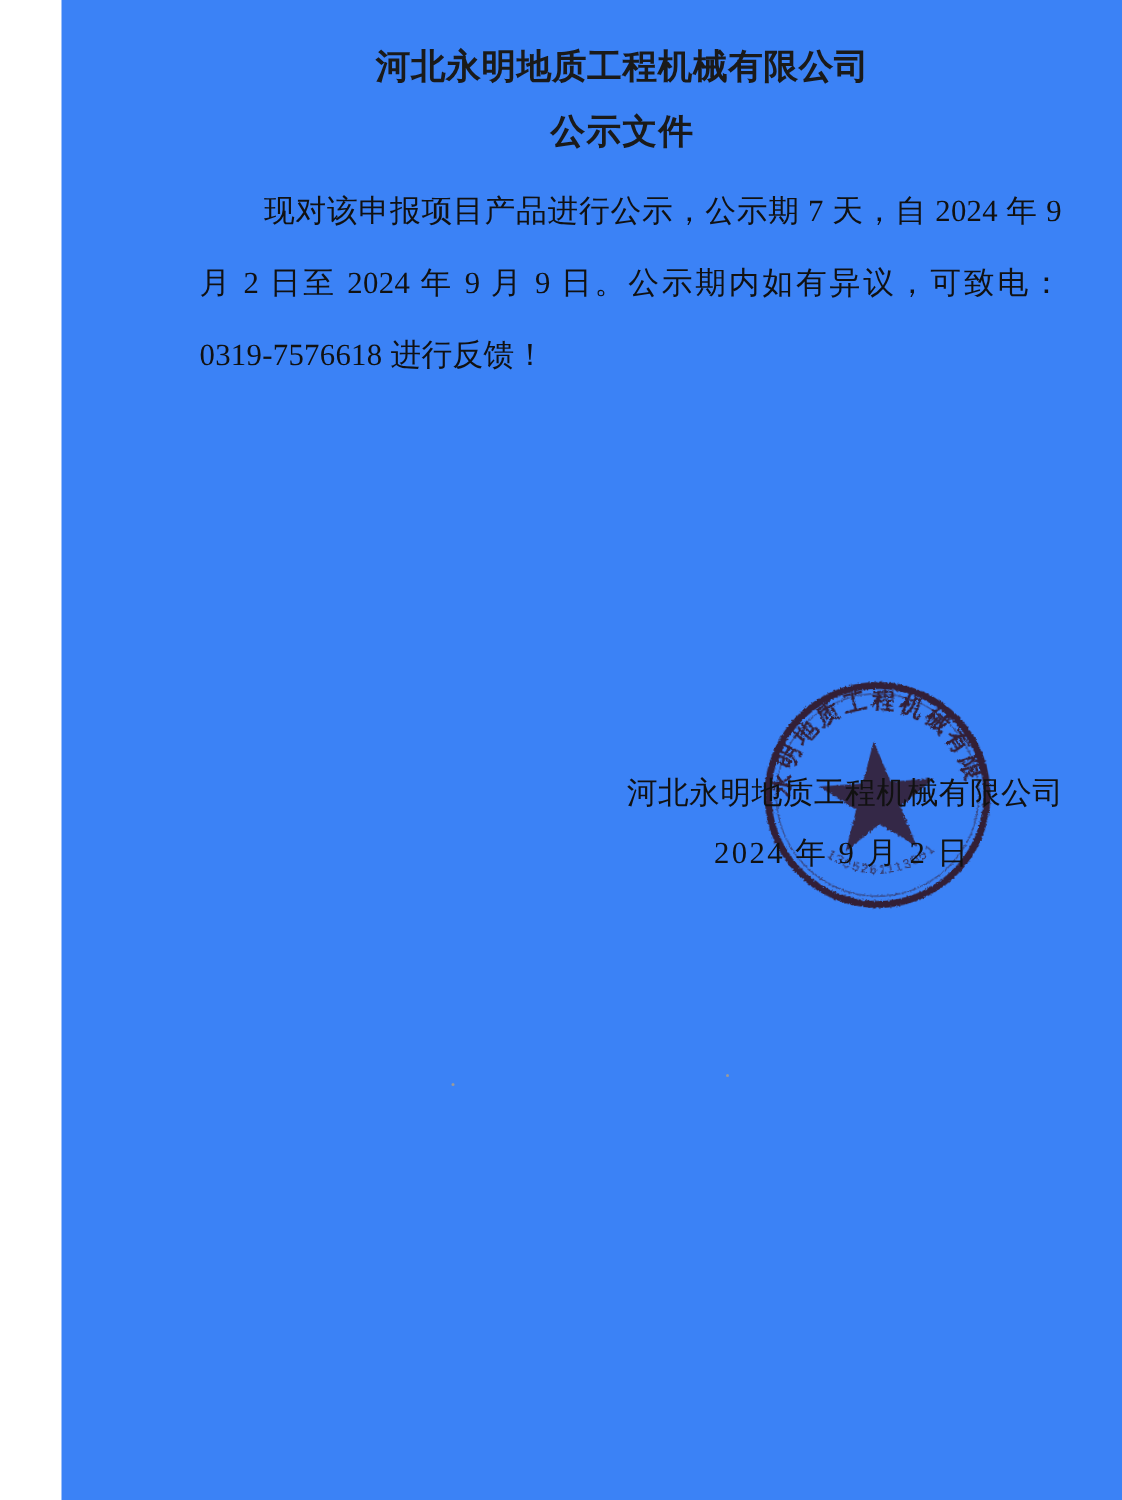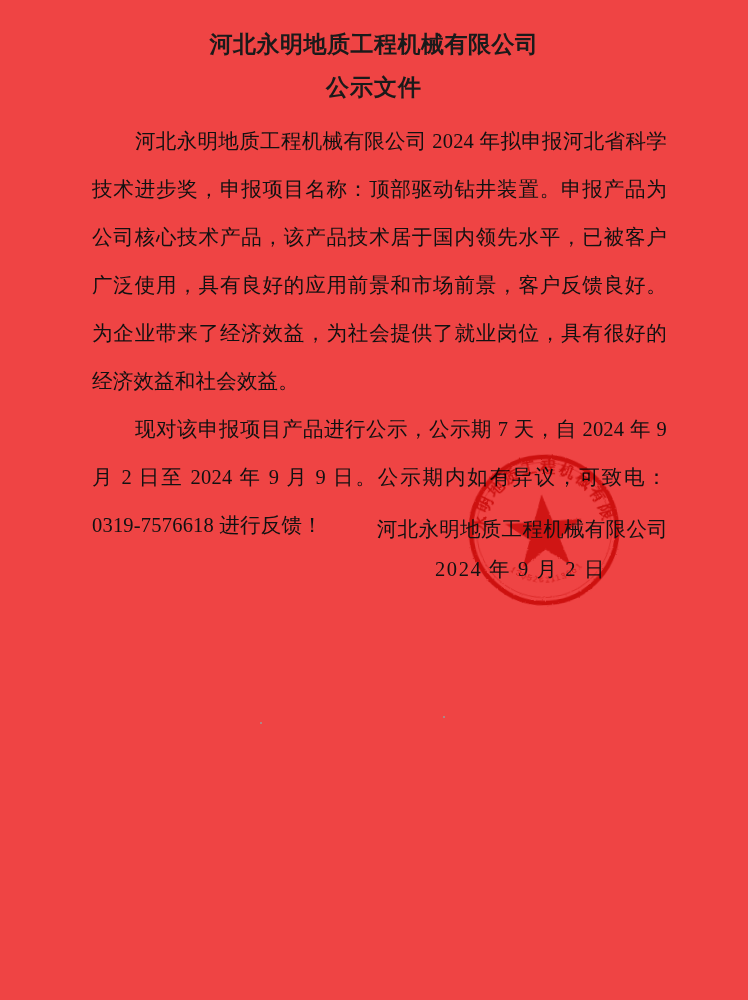--- a/index.html
+++ b/index.html
@@ -13,21 +13,22 @@
     position: relative;
     overflow: hidden;
     font-family: "Liberation Serif", "DejaVu Serif", serif;
     color: #000000;
     -webkit-font-smoothing: none;
   }
 
   .page {
     position: absolute;
     inset: 0;
-    background: #ef4444;
+    background: #3b82f6;
+    margin-left: 41px;
   }
 
   
   .title-block {
     position: absolute;
     left: 0;
     top: 26px;
     width: 748px;
     text-align: center;
   }
@@ -124,21 +125,20 @@
 <body>
 
 <div class="page">
 
   <div class="title-block">
     <div class="doc-title">河北永明地质工程机械有限公司</div>
     <div class="doc-subtitle">公示文件</div>
   </div>
 
   <div class="body-block">
-    <p class="para">河北永明地质工程机械有限公司 2024 年拟申报河北省科学技术进步奖，申报项目名称：顶部驱动钻井装置。申报产品为公司核心技术产品，该产品技术居于国内领先水平，已被客户广泛使用，具有良好的应用前景和市场前景，客户反馈良好。为企业带来了经济效益，为社会提供了就业岗位，具有很好的经济效益和社会效益。</p>
     <p class="para">现对该申报项目产品进行公示，公示期 7 天，自 2024 年 9 月 2 日至 2024 年 9 月 9 日。公示期内如有异议，可致电：0319-7576618 进行反馈！</p>
   </div>
 
   <div class="sign-block">
     <div class="sign-company">河北永明地质工程机械有限公司</div>
     <div class="sign-date">2024 年 9 月 2 日</div>
   </div>
 
   <div class="seal">
     <svg viewBox="0 0 156 156" xmlns="http://www.w3.org/2000/svg">

